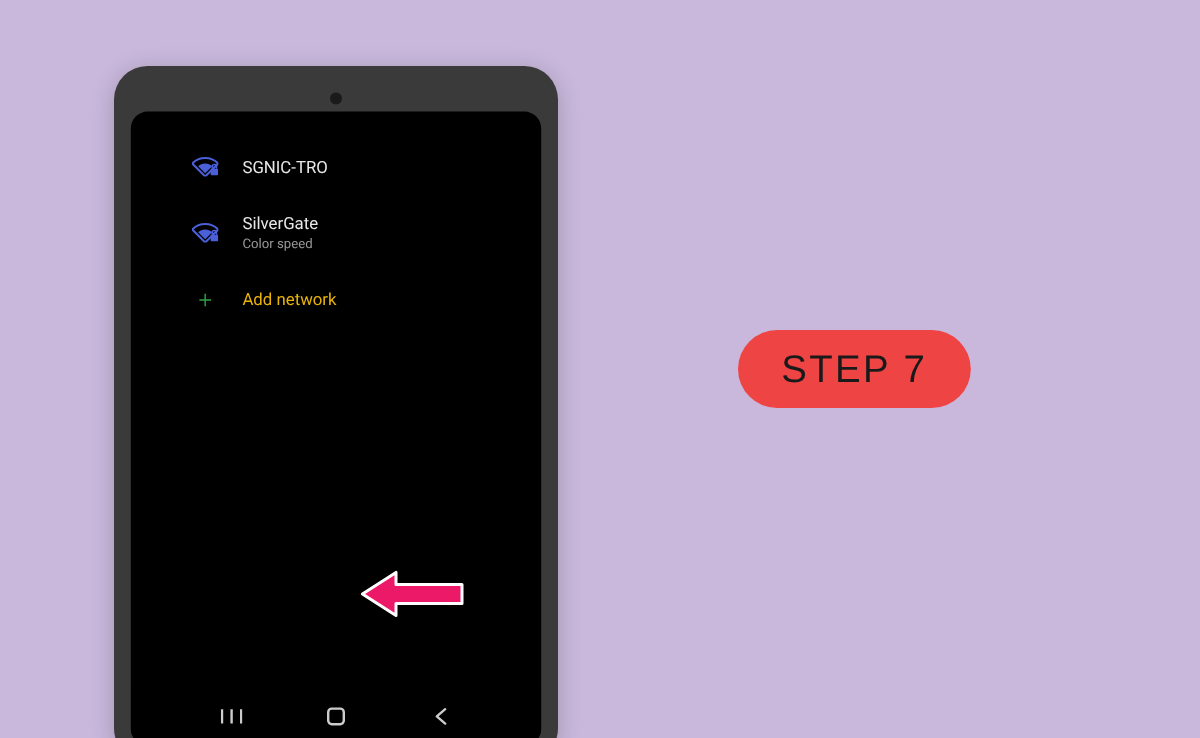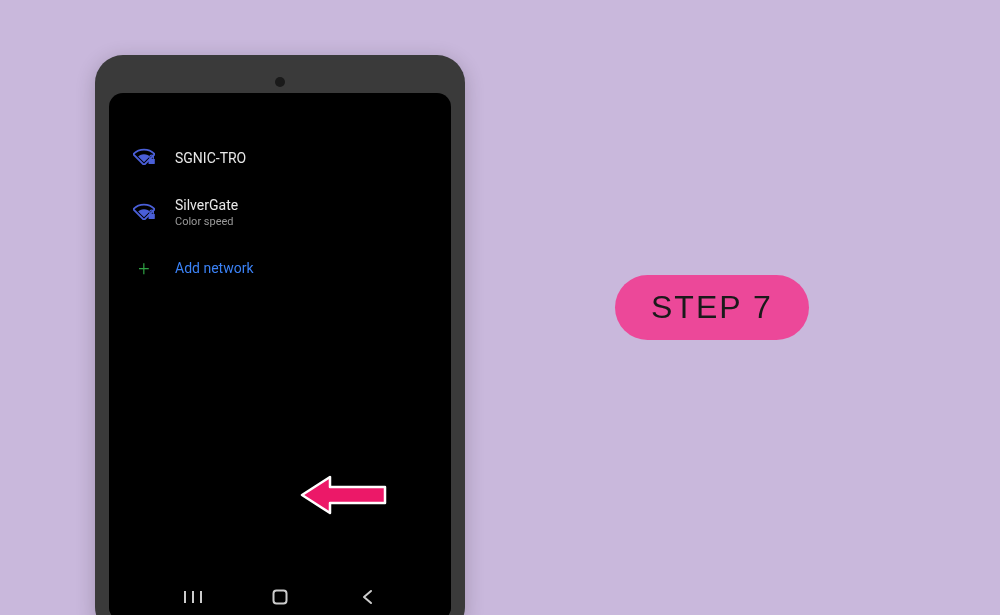--- a/index.html
+++ b/index.html
@@ -37,23 +37,24 @@
       width: 100%;
       height: 100%;
       background: #000;
       border-radius: 14px;
       overflow: hidden;
       position: relative;
       margin-top: 24px;
       height: calc(100% - 24px);
     }
     .content {
-      padding-top: 40px;
+      padding-top: 22px;
       height: calc(100% - 48px);
       overflow: hidden;
+      margin-left: 27px;
     }
     .wifi-item {
       display: flex;
       align-items: center;
       padding: 14px 20px 14px 24px;
       gap: 20px;
       cursor: pointer;
     }
     .wifi-item .text {
       display: flex;
@@ -81,21 +82,21 @@
       cursor: pointer;
     }
     .add-item .plus {
       color: #2ea043;
       font-size: 20px;
       width: 22px;
       text-align: center;
       font-weight: 300;
     }
     .add-item .label {
-      color: #3b82f6;
+      color: #eab308;
       font-size: 14px;
     }
     .navbar {
       position: absolute;
       bottom: 0;
       left: 0;
       right: 0;
       height: 48px;
       background: #000;
       display: flex;
@@ -109,21 +110,21 @@
       align-items: center;
       justify-content: center;
       width: 40px;
       height: 40px;
       cursor: pointer;
     }
     .step-badge {
       position: absolute;
       left: 615px;
       top: 275px;
-      background: #ec4899;
+      background: #ef4444;
       padding: 14px 36px;
       border-radius: 999px;
       font-size: 32px;
       letter-spacing: 2px;
       font-weight: 400;
       color: #1a1a1a;
       font-family: "Segoe UI", sans-serif;
     }
     .arrow {
       position: absolute;

